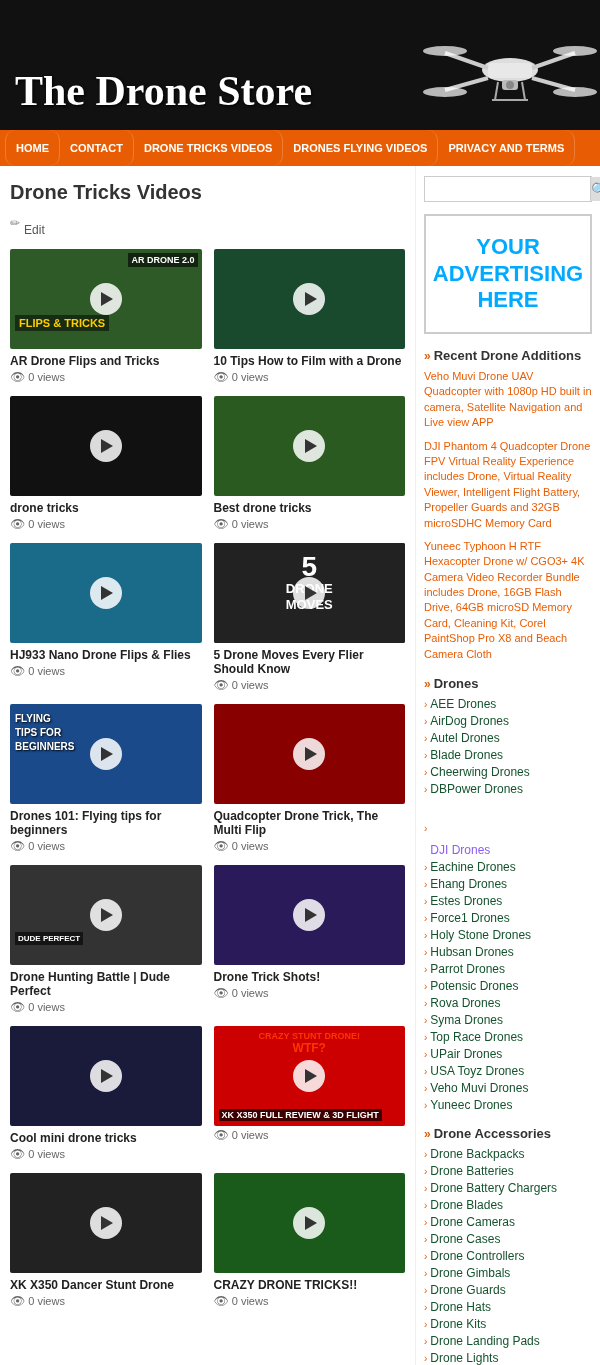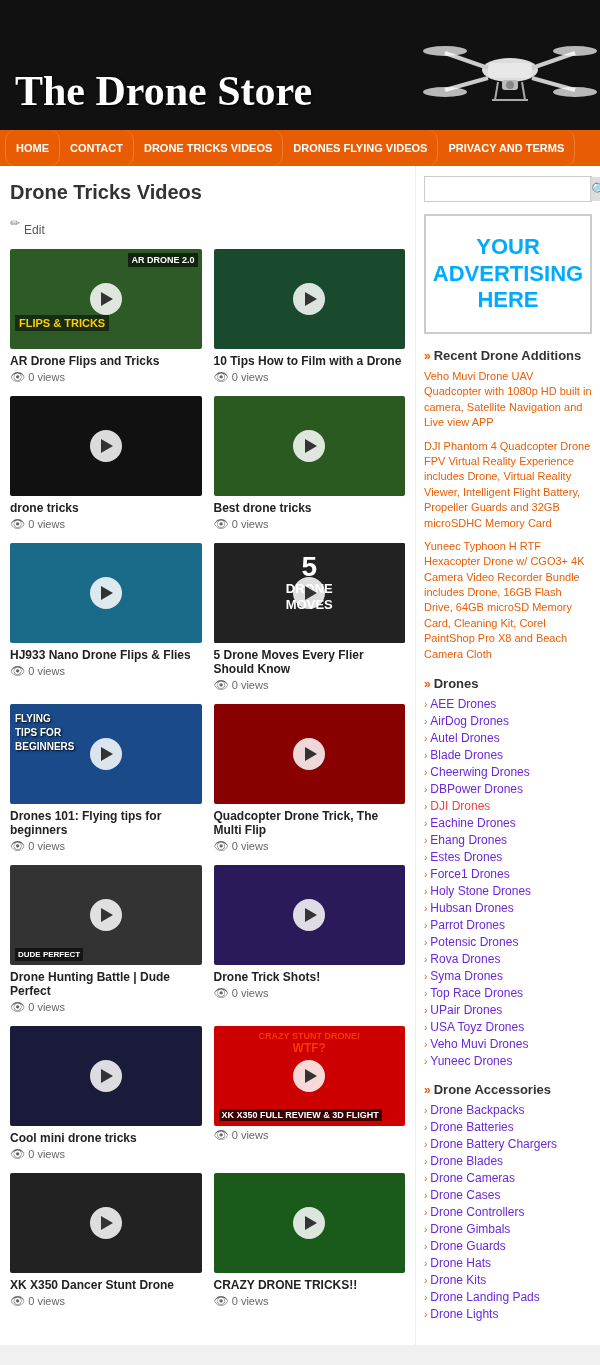--- a/index.html
+++ b/index.html
@@ -220,25 +220,25 @@
       display: flex;
       align-items: center;
       gap: 3px;
       margin-bottom: 3px;
     }
     .drone-arrow {
       color: #e85d04;
       font-size: 10px;
     }
     .drone-link {
-      color: #6d28d9;
+      color: #14532d;
       font-size: 12px;
       text-decoration: none;
     }
-    .drone-link.visited { color: #ef4444; }
+    .drone-link.visited { color: #8b5cf6; margin-top: 44px; }
 
     .sidebar-section { margin-bottom: 14px; }
 
     
     .vt-ar { background: #2d5a27; }
     .vt-film { background: #1a4a2e; }
     .vt-tricks { background: #111; }
     .vt-best { background: #2a5a20; }
     .vt-hj933 { background: #1a6a8a; }
     .vt-5moves { background: #222; }
@@ -458,21 +458,21 @@
         <div class="video-views">
           <span class="eye-icon">👁</span>
           <span>0 views</span>
         </div>
       </div>
 
       <div class="video-item">
         <div class="video-thumb vt-hunt">
           <div class="thumb-inner">
             <div class="play-btn"></div>
-            <div style="position:absolute;bottom:4px;left:5px;color:#fff;font-size:8px;font-weight:bold;background:rgba(0,0,0,0.6);padding:2px 3px;">DUDE PERFECT</div>
+            <div style="position:absolute;bottom:20px;left:5px;color:#fff;font-size:8px;font-weight:bold;background:rgba(0,0,0,0.6);padding:2px 3px;">DUDE PERFECT</div>
           </div>
         </div>
         <div class="video-label">Drone Hunting Battle | Dude Perfect</div>
         <div class="video-views">
           <span class="eye-icon">👁</span>
           <span>0 views</span>
         </div>
       </div>
 
       <div class="video-item">

